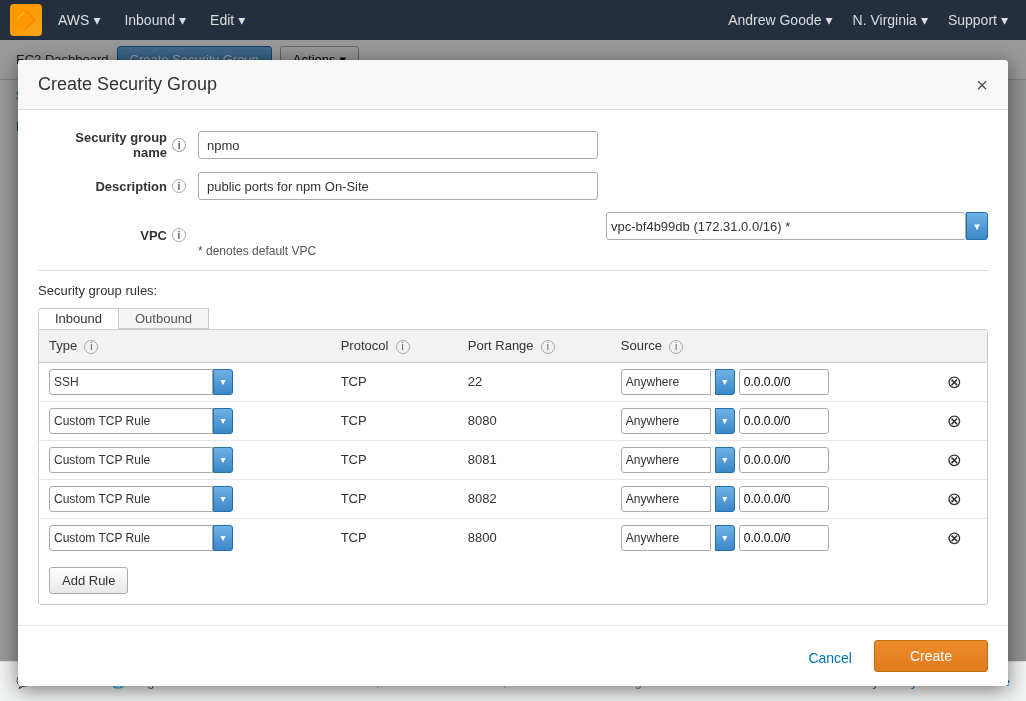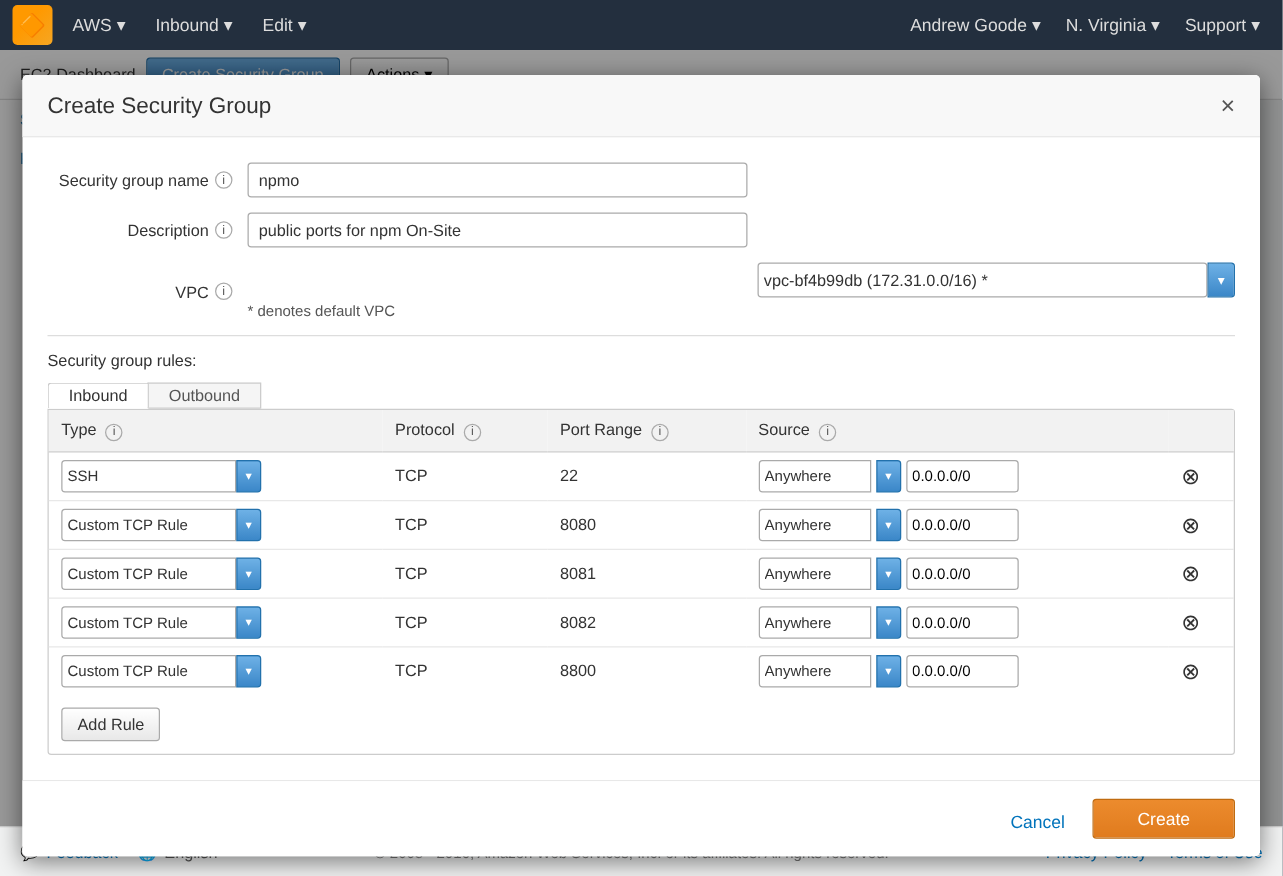--- a/index.html
+++ b/index.html
@@ -119,23 +119,23 @@
     }
 
     
     .form-row {
       display: flex;
       align-items: center;
       margin-bottom: 12px;
     }
     .form-label {
       width: 160px;
-      text-align: center;
+      text-align: right;
       padding-right: 12px;
-      font-weight: 400;
+      font-weight: 700;
       font-size: 13px;
       color: #333;
       display: flex;
       align-items: center;
       justify-content: flex-end;
       gap: 5px;
     }
     .form-field {
       flex: 1;
     }
@@ -258,21 +258,21 @@
       vertical-align: middle;
     }
     .rules-table tr:last-child td { border-bottom: none; }
 
     
     .type-cell-wrap {
       display: flex;
       align-items: center;
     }
     .type-select {
-      width: 140px;
+      width: 164px;
       height: 26px;
       border: 1px solid #aaa;
       border-radius: 3px 0 0 3px;
       padding: 0 4px;
       font-size: 12px;
       background: #fff;
       color: #333;
       appearance: none;
       -webkit-appearance: none;
     }

